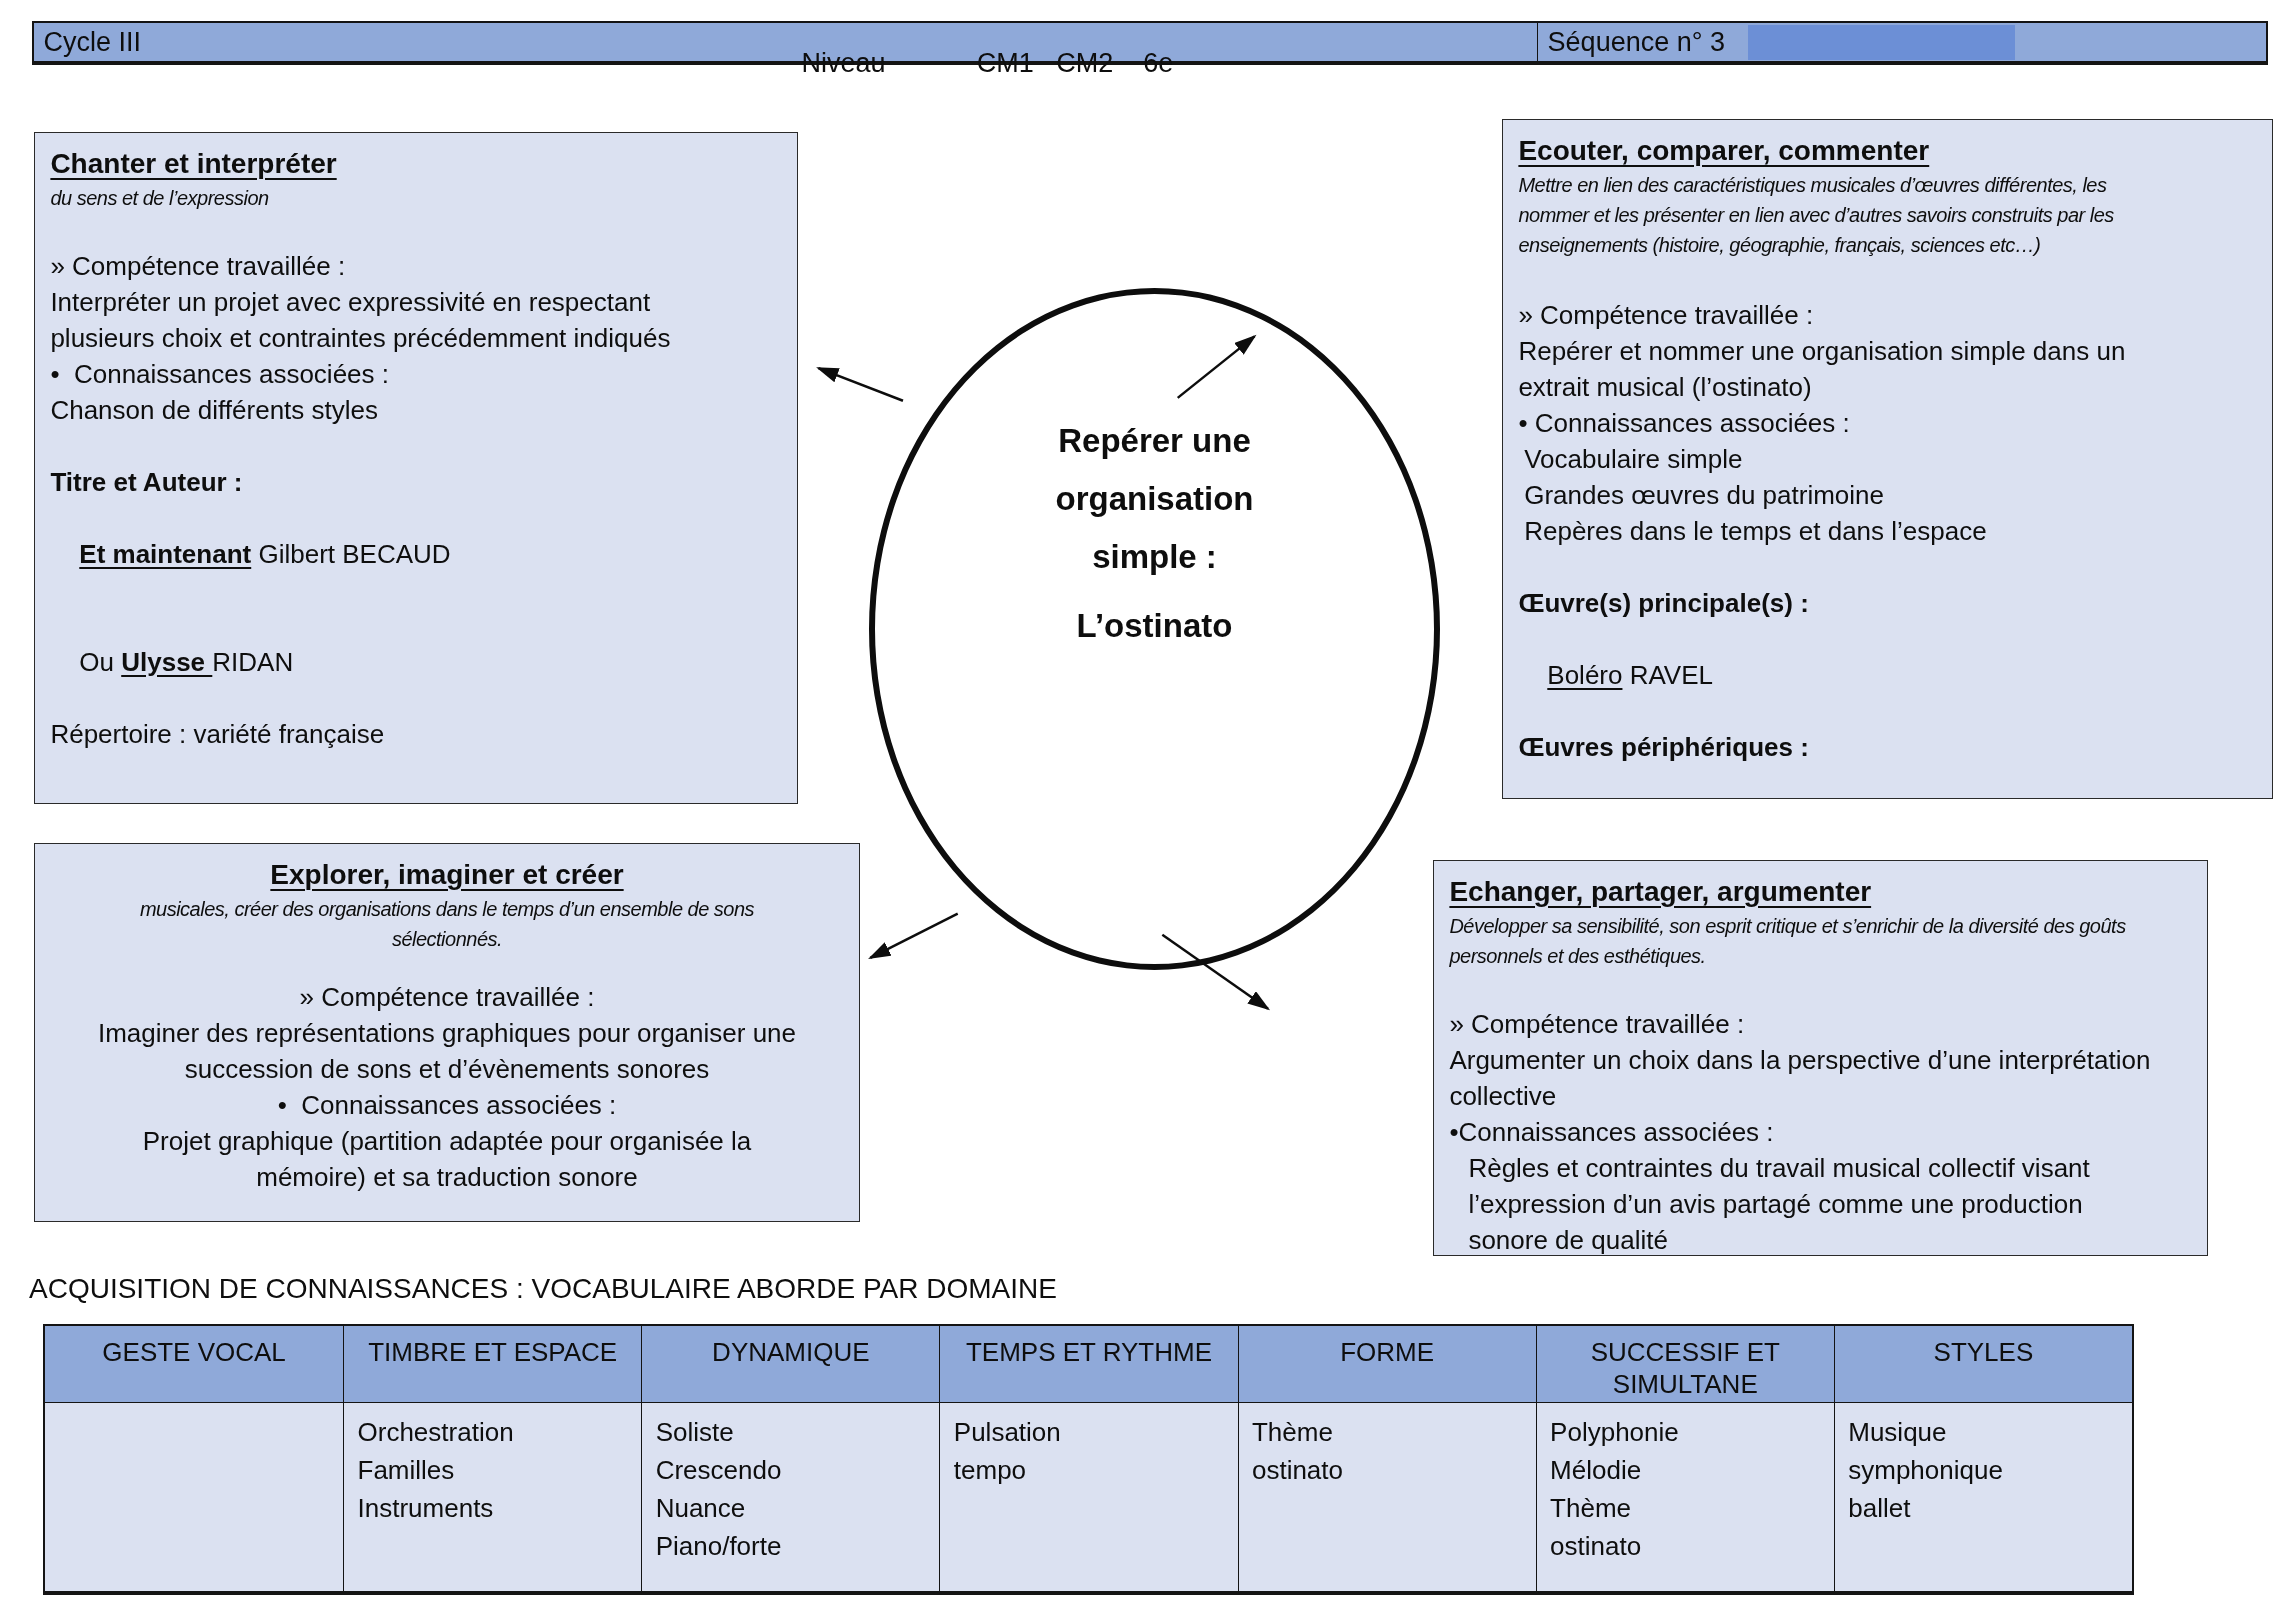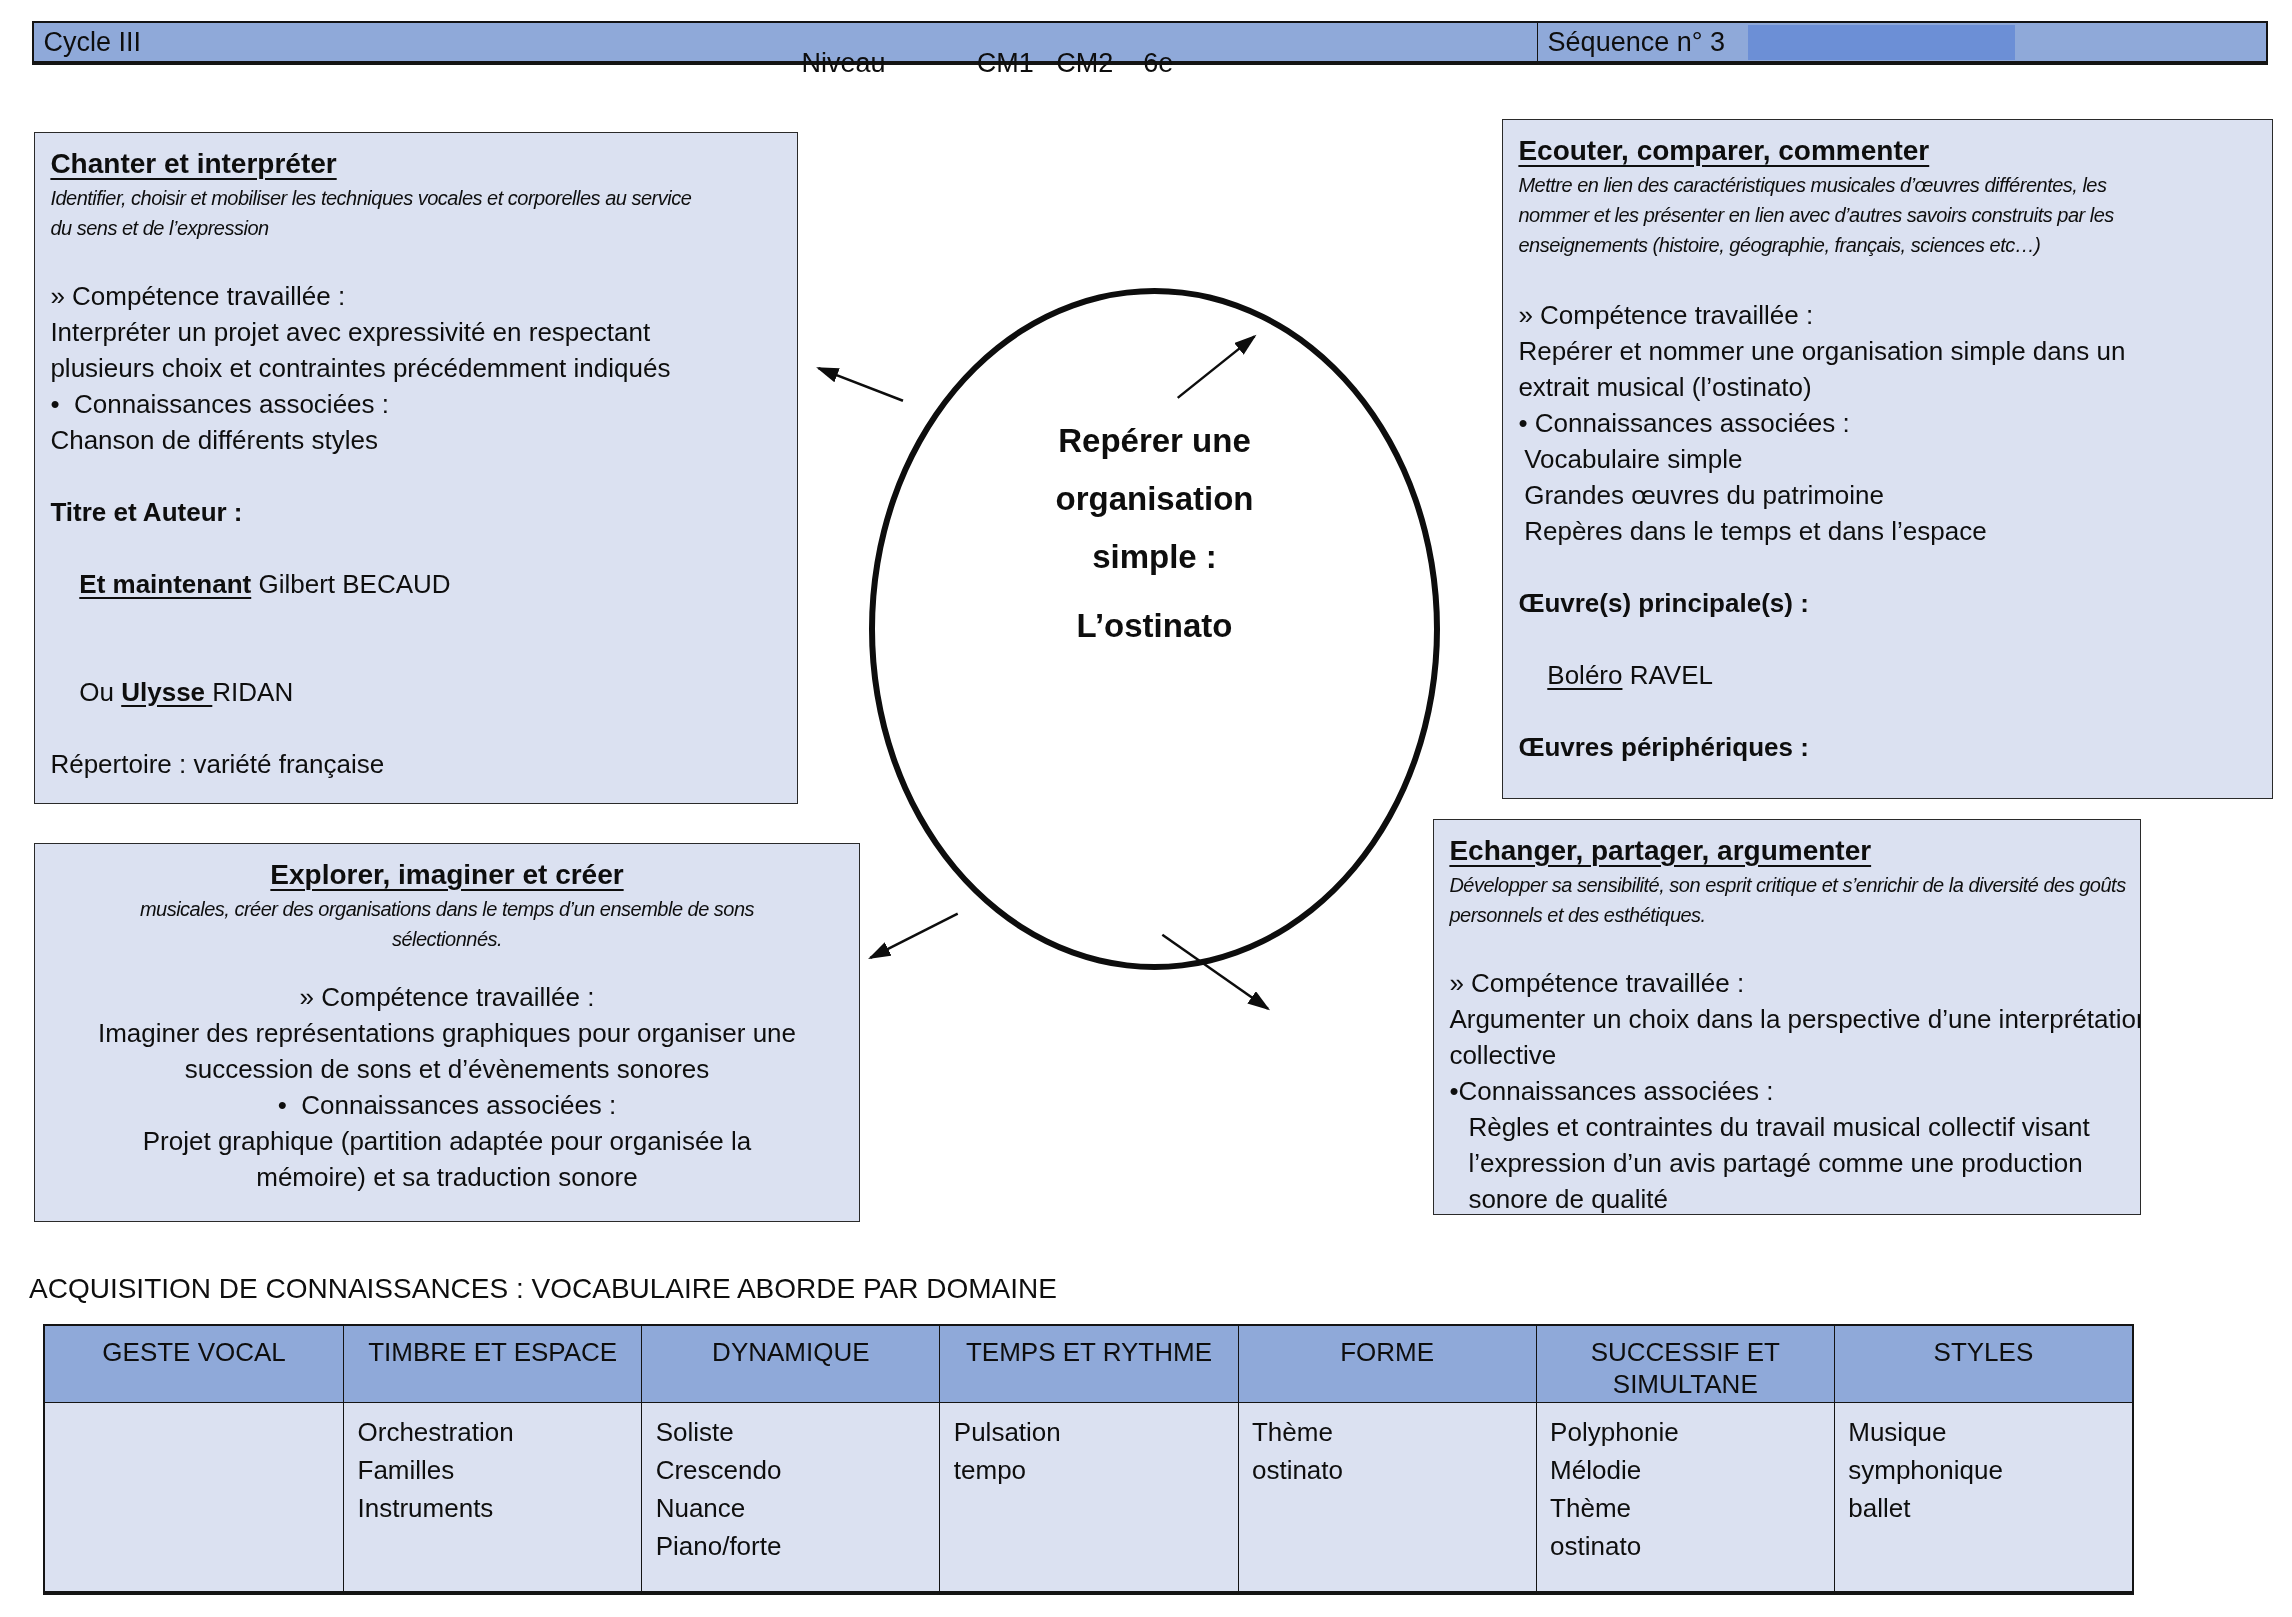--- a/index.html
+++ b/index.html
@@ -25,21 +25,21 @@
   .bline{font-size:26px;line-height:36px;white-space:pre;}
   .bline-sm{font-size:23px;line-height:29px;white-space:pre;}
   .gap36{height:35px;} .gap26{height:25px;} .gap37{height:36px;} .gap38{height:37px;}
   .b{font-weight:bold;} .u{text-decoration:underline;text-underline-offset:3.8px;}
   .bu{font-weight:bold;text-decoration:underline;text-underline-offset:3.8px;}
   .ind6{padding-left:5.8px;} .ind20{padding-left:19px;}
 
   .box-chanter {left:34px; top:132px; width:764px; height:672px;}
   .box-ecouter {left:1502px;top:119px; width:771px; height:680px;}
   .box-explorer{left:34px; top:843px; width:826px; height:379px;text-align:center;}
-  .box-echanger{left:1433px;top:819px; width:708px; height:396px;}
+  .box-echanger{left:1433px;top:860px; width:775px; height:396px;}
 
   
   .ellipse{left:869px;top:288px;width:571px;height:682px;border:6.7px solid #0d0d0d;
     border-radius:50%;background:#ffffff;box-sizing:border-box;
     display:flex;flex-direction:column;align-items:center;padding-top:113px;}
   .eline{font-size:33px;font-weight:bold;line-height:48px;text-align:center;margin-top:10px;}
   .esubject{font-size:33px;font-weight:bold;line-height:48px;margin-top:21px;text-align:center;}
 
   
   .arrows{left:0;top:0;width:2292px;height:1618px;pointer-events:none;}
@@ -67,21 +67,20 @@
     <span class="niveau-values">CM1   CM2    6e</span>
   </div>
   <div class="topcell topcell-seq">
     <span>Séquence n° 3</span>
     <span class="sel-highlight"></span>
   </div>
 </div>
 
 <div class="abs box box-chanter">
   <div class="box-title">Chanter et interpréter</div>
-  <div class="desc">Identifier, choisir et mobiliser les techniques vocales et corporelles au service</div>
   <div class="desc">du sens et de l’expression</div>
   <div class="gap36"></div>
   <div class="bline">» Compétence travaillée :</div>
   <div class="bline">Interpréter un projet avec expressivité en respectant</div>
   <div class="bline">plusieurs choix et contraintes précédemment indiqués</div>
   <div class="bline">•  Connaissances associées :</div>
   <div class="bline">Chanson de différents styles</div>
   <div class="gap37"></div>
   <div class="bline b">Titre et Auteur :</div>
   <div class="bline">

